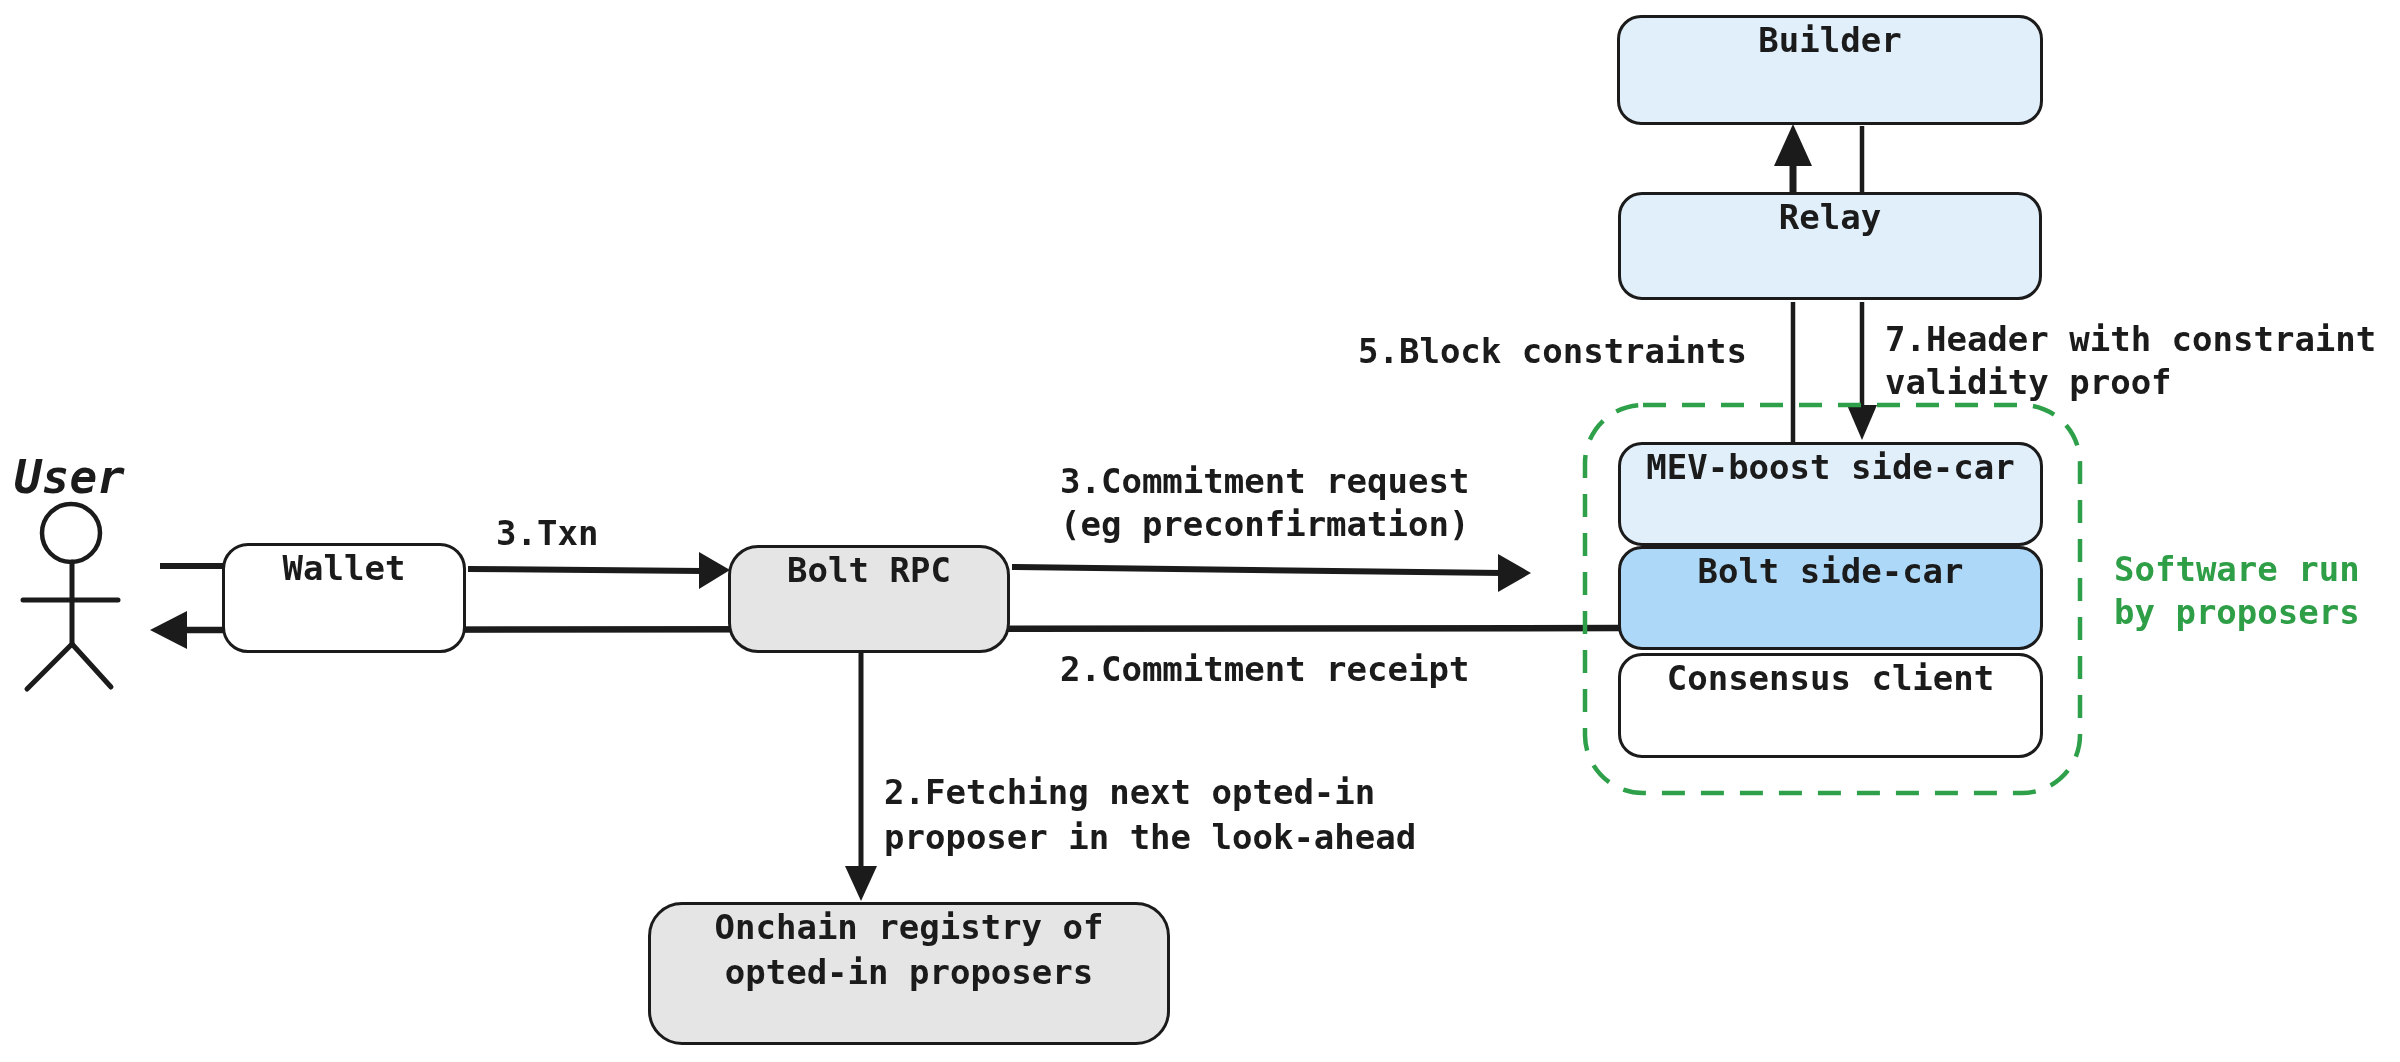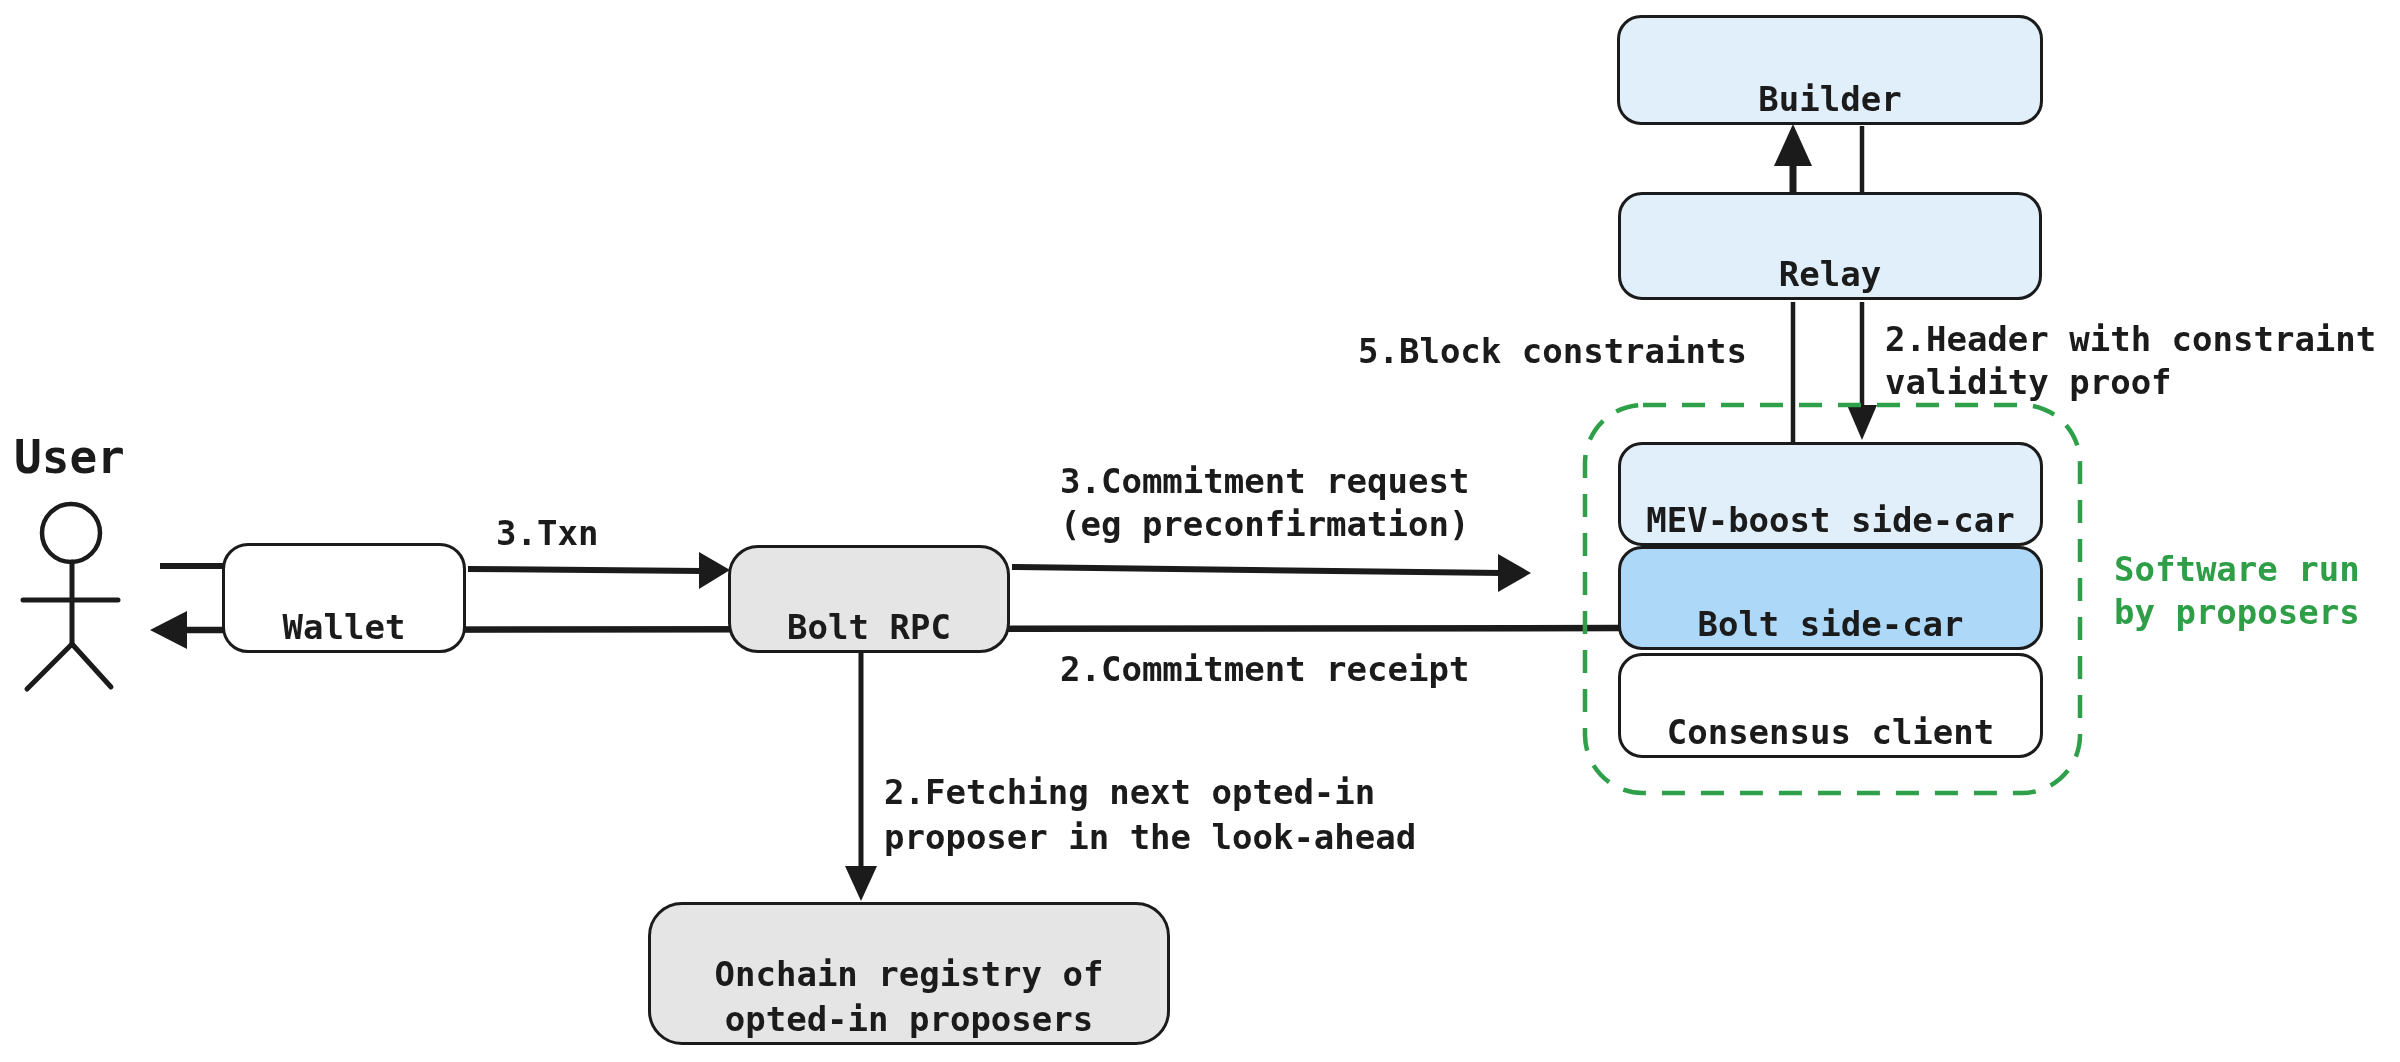--- a/index.html
+++ b/index.html
@@ -7,21 +7,21 @@
     position:relative;
     width:2400px;height:1062px;
     background:#ffffff;
     overflow:hidden;
     font-family:"DejaVu Sans Mono", monospace;
   }
   #wires{position:absolute;left:0;top:0;width:2400px;height:1062px;}
   .box{
     position:absolute;
     box-sizing:border-box;
-    display:flex;align-items:flex-end;justify-content:center;
+    display:flex;align-items:flex-start;justify-content:center;
     border:3px solid #1b1b1b;
     color:#1b1b1b;
     font-weight:bold;font-size:34px;line-height:45px;
     text-align:center;white-space:pre-line;
     z-index:2;
   }
   .fill-white{background:#ffffff;}
   .fill-light{background:#E1EFFB;}
   .fill-mid{background:#e5e5e5;}
   .fill-mid2{background:#AED8F7;}
@@ -88,21 +88,21 @@
     </g>
 
     <g>
       <path d="M1862 302 L1862 410" stroke="#1b1b1b" stroke-width="4.5" fill="none"></path>
       <polygon points="1847,405 1877,405 1862,440" fill="#1b1b1b"></polygon>
     </g>
 
     <rect x="1585" y="405" width="495" height="388" rx="58" ry="58" fill="none" stroke="#2EA04A" stroke-width="4.5" stroke-dasharray="23 16"></rect>
   </svg>
 
-  <div class="lbl lbl-user" style="left:14px;top:432px;">User</div>
+  <div class="lbl lbl-user" style="left:14px;top:452px;font-style:italic;">User</div>
 
   <div class="box fill-white" style="left:222px;top:543px;width:244px;height:110px;border-radius:26px;">
     <span>Wallet</span>
   </div>
 
   <div class="box fill-mid" style="left:728px;top:545px;width:282px;height:108px;border-radius:30px;">
     <span>Bolt RPC</span>
   </div>
 
   <div class="box fill-light" style="left:1617px;top:15px;width:426px;height:110px;border-radius:24px;">
@@ -135,19 +135,19 @@
   <div class="lbl" style="left:884px;top:770px;line-height:45px;">2.Fetching next opted-in
 proposer in the look-ahead</div>
 
   <div class="lbl" style="left:1060px;top:460px;">3.Commitment request
 (eg preconfirmation)</div>
 
   <div class="lbl" style="left:1060px;top:648px;">2.Commitment receipt</div>
 
   <div class="lbl" style="left:1358px;top:330px;">5.Block constraints</div>
 
-  <div class="lbl" style="left:1885px;top:318px;">2.Header with constraint
+  <div class="lbl" style="left:1885px;top:318px;">7.Header with constraint
 validity proof</div>
 
   <div class="lbl lbl-green" style="left:2114px;top:548px;">Software run
 by proposers</div>
 
 </div>
 
 </body></html>

